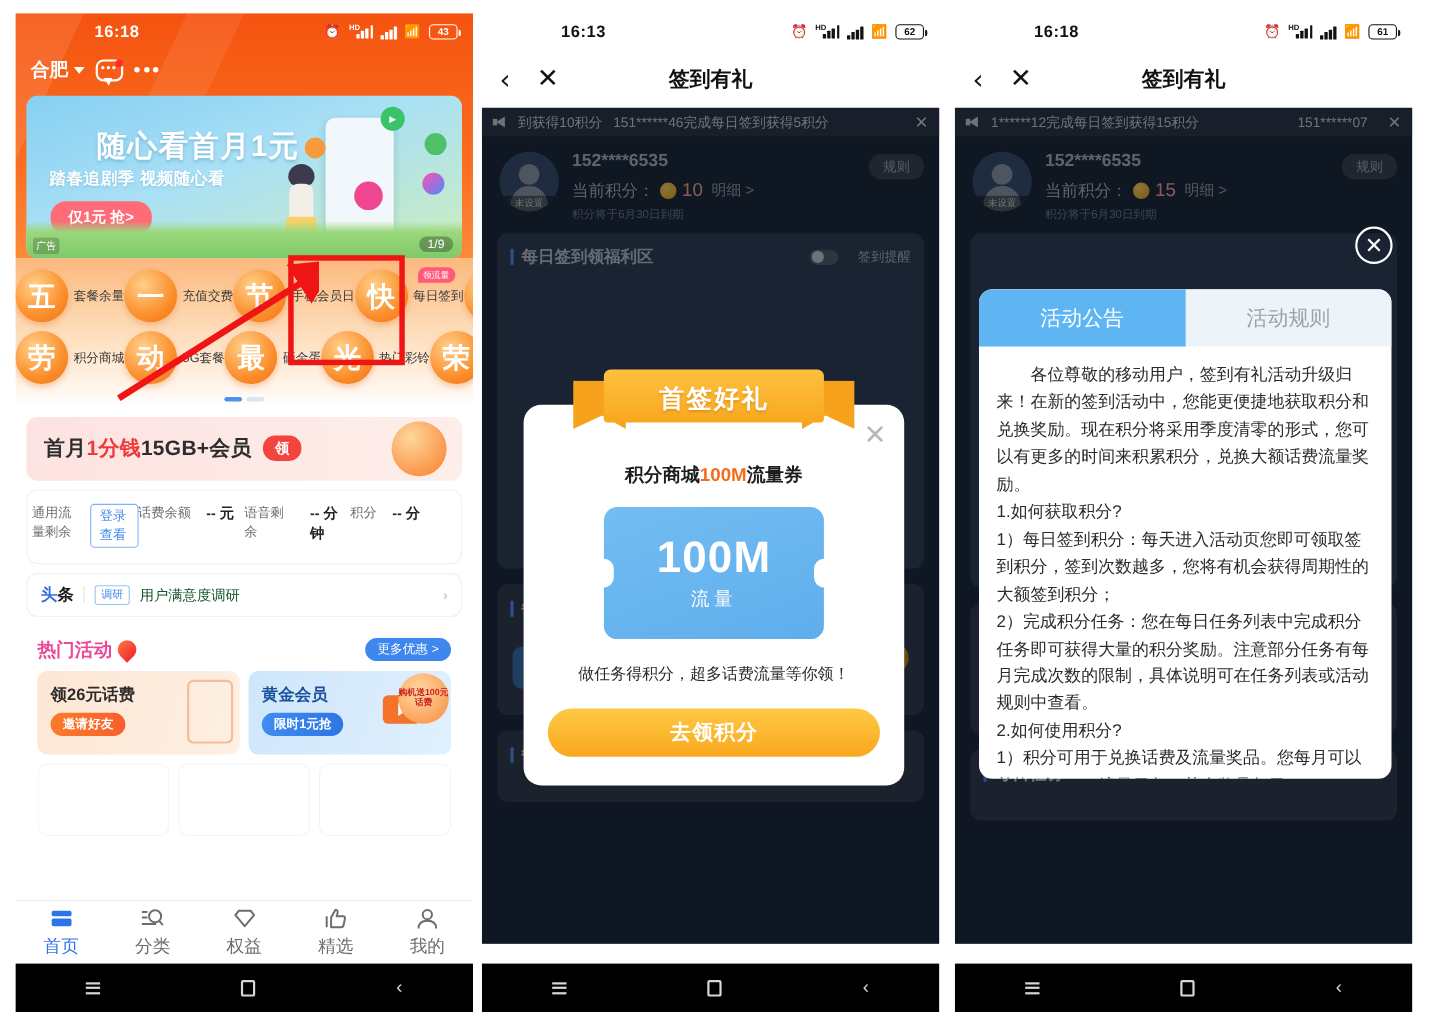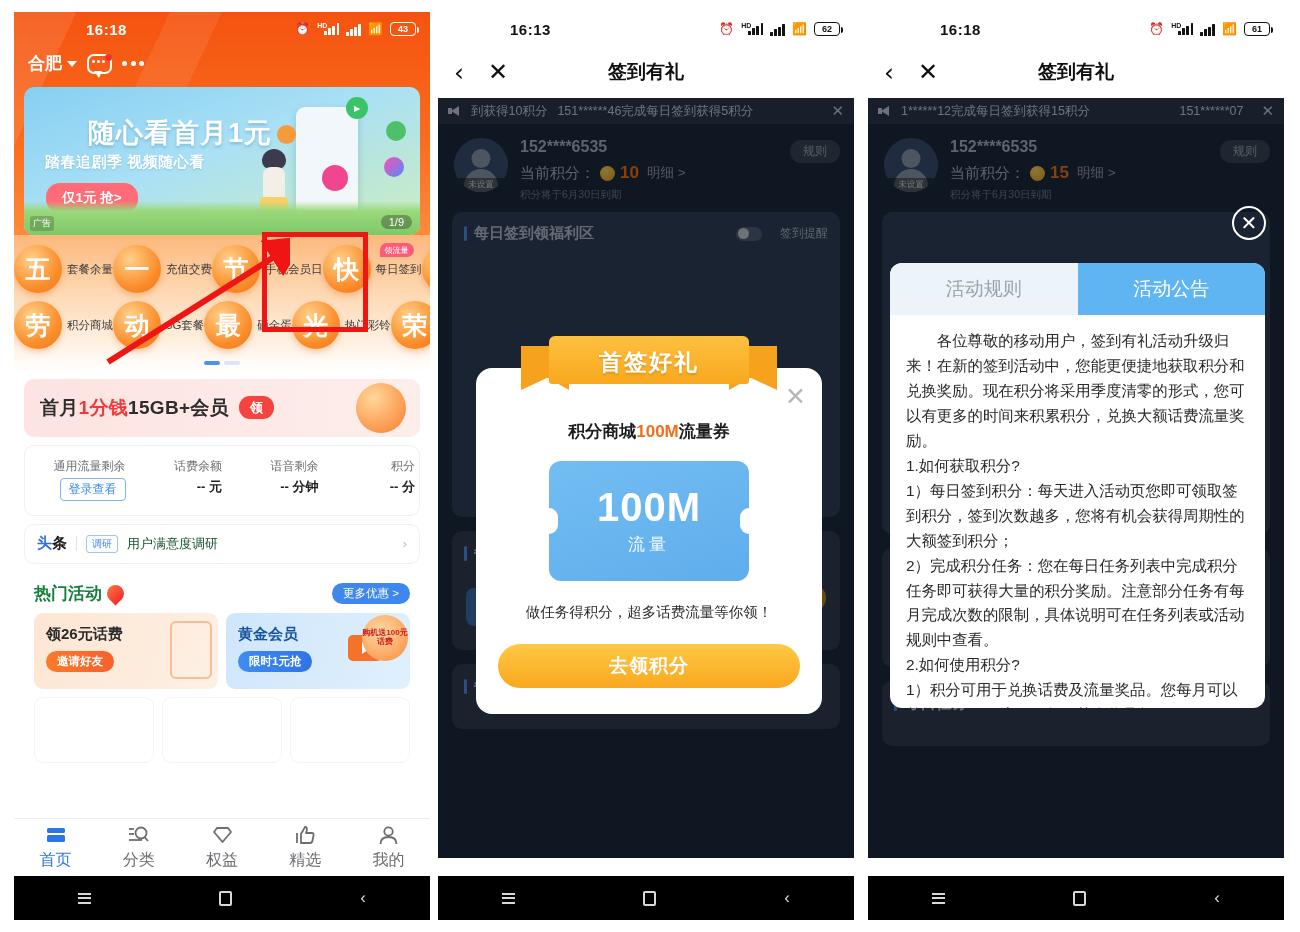--- a/index.html
+++ b/index.html
@@ -83,36 +83,36 @@
   .pagedots i{display:block;width:16px;height:3.5px;border-radius:2px;background:#dbe6f5;}
   .pagedots i.on{background:#4f90f0;}
 
   .p1-promo { margin: 8px 10px 0; height:58px; border-radius:10px; background:linear-gradient(90deg,#fde3e1,#fdeeea); position:relative; display:flex; align-items:center; padding-left:16px;}
   .pm-txt { font-size:19px; font-weight:bold; color:#2d2d2d; letter-spacing:.3px;}
   .pm-txt em { color:#ef3a3a; font-style:normal;}
   .pm-get { margin-left:10px; background:#f4443f; color:#fff; font-size:13px; font-weight:bold; border-radius:11px; padding:2.5px 11px;}
   .pm-ball{position:absolute;right:14px;top:4px;width:50px;height:50px;border-radius:50%;background:radial-gradient(circle at 35% 30%,#ffd79a,#f97c2c);}
 
   .p1-stats { margin:8px 10px 0; background:#fff; border:1px solid #f0f0f2; border-radius:10px; display:flex; padding:12px 4px 14px;}
-  .st { flex:1; display:flex; flex-direction:column; align-items:flex-end; gap:3px;}
+  .st { flex:1; display:flex; align-items:flex-start; gap:14px;}
   .st-l { font-size:12px; color:#6d6d73;}
   .st-v { font-size:13px; color:#222; font-weight:bold;}
   .st-btn { border:1px solid #7fb2f5; color:#3e87ef; font-size:12px; border-radius:4px; padding:2px 8px;}
 
   .p1-news { margin:8px 10px 0; background:#fff; border:1px solid #f1f1f3; border-radius:10px; height:40px; display:flex; align-items:center; padding:0 12px; gap:9px;}
   .nw-tag { font-size:15px; font-weight:bold; color:#1b1b1b;}
   .nw-tag em{color:#2f6fe0;font-style:normal;}
   .nw-div { width:1px;height:15px;background:#e2e2e6;}
   .nw-pill { border:1px solid #9cc3f5; color:#3e87ef; font-size:10px; border-radius:3px; padding:1px 5px;}
   .nw-txt { font-size:13px;color:#14532d; flex:1;}
   .chev { color:#bbb; font-size:13px;}
 
   .p1-acts { margin:8px 10px 0; background:#fff; border-radius:10px; padding:10px 10px 0;}
   .ac-head { display:flex; align-items:center; justify-content:space-between; margin-bottom:8px;}
-  .ac-title{font-size:17px;font-weight:bold;color:#15803d;display:flex;align-items:center;gap:5px;}
+  .ac-title{font-size:17px;font-weight:bold;color:#ec4899;display:flex;align-items:center;gap:5px;}
   .flame{width:17px;height:17px;border-radius:50% 50% 50% 0;background:linear-gradient(#ff6a3d,#f22f2f);transform:rotate(-45deg);}
   .ac-more{background:#3e87ef;color:#fff;font-size:11.5px;border-radius:11px;padding:3px 11px;}
   .ac-cards{display:flex;gap:8px;}
   .ac-c{flex:1;height:76px;border-radius:9px;position:relative;padding:12px 0 0 12px;overflow:hidden;}
   .ac-c1{background:linear-gradient(110deg,#fde6d3,#fdf0e4);}
   .ac-c2{background:linear-gradient(110deg,#cfe6fb,#e0f0fd);}
   .ac-c .t{font-size:15px;font-weight:bold;color:#2b2b2b;}
   .ac-c2 .t{color:#17529c;}
   .ac-c .b{margin-top:7px;display:inline-block;color:#fff;font-size:11.5px;font-weight:bold;border-radius:11px;padding:3px 11px;}
   .ac-c1 .b{background:linear-gradient(90deg,#fa7b2b,#f95f2b);}
@@ -144,21 +144,21 @@
   .mq-x { margin-left:auto; font-size:15px; color:#c9d2de;}
 
   .profile { display:flex; align-items:flex-start; gap:12px; padding:14px 16px 10px; position:relative;}
   .avatar { width:54px;height:54px;border-radius:50%;background:#3a5073;position:relative;overflow:hidden;flex:none;}
   .avatar .hd2{position:absolute;left:50%;top:11px;transform:translateX(-50%);width:19px;height:19px;border-radius:50%;background:#8d9bb0;}
   .avatar .bd{position:absolute;left:50%;top:31px;transform:translateX(-50%);width:34px;height:24px;border-radius:17px 17px 0 0;background:#8d9bb0;}
   .avatar .tag{position:absolute;left:0;right:0;bottom:0;background:rgba(0,0,0,.4);color:#cfd6e0;font-size:8.5px;text-align:center;padding:1px 0;}
   .pf-name { color:#aab6c6; font-size:16px; font-weight:bold;}
   .pf-pts { color:#aab6c6; font-size:15px; margin-top:7px; display:flex; align-items:center; gap:5px;}
   .coin { width:15px;height:15px;border-radius:50%;background:radial-gradient(circle at 35% 30%,#ffd86a,#e8a11c);display:inline-block;}
-  .pf-num { color:#f97316; font-weight:bold; font-size:17px;}
+  .pf-num { color:#fca5a5; font-weight:normal; font-size:17px;}
   .pf-det { color:#93a1b3; font-size:13.5px; margin-left:3px;}
   .pf-exp { color:#6f7f93; font-size:10.5px; margin-top:5px;}
   .pf-rule { position:absolute; right:14px; top:16px; background:rgba(255,255,255,.13); color:#9fabbb; font-size:12px; border-radius:11px; padding:3px 13px;}
 
   .card-sign { margin:0 14px; background:#31405a; border-radius:10px; padding:12px 12px 10px; position:relative;}
   .cs-head { display:flex; align-items:center;}
   .cs-bar { width:3px;height:15px;background:#4f90f0;border-radius:2px;margin-right:7px;}
   .cs-title { color:#b9c4d3; font-size:15px; font-weight:bold;}
   .cs-remind { margin-left:auto; color:#aab6c6; font-size:12px; display:flex; align-items:center; gap:18px;text-align:right;}
   .toggle{width:26px;height:14px;border-radius:8px;background:#53617a;display:inline-block;position:relative;}
@@ -690,22 +690,22 @@
           <span class="ts-title">每日任务</span>
         </div>
       </div>
 
       <div class="dim"></div>
 
       <span class="m3-x">✕</span>
 
       <div class="modal3">
         <div class="m3-tabs">
+          <div class="m3-tab on">活动公告</div>
           <div class="m3-tab off">活动规则</div>
-          <div class="m3-tab on">活动公告</div>
         </div>
         <div class="m3-body">
           <p class="ind">各位尊敬的移动用户，签到有礼活动升级归来！在新的签到活动中，您能更便捷地获取积分和兑换奖励。现在积分将采用季度清零的形式，您可以有更多的时间来积累积分，兑换大额话费流量奖励。</p>
           <p>1.如何获取积分?</p>
           <p>1）每日签到积分：每天进入活动页您即可领取签到积分，签到次数越多，您将有机会获得周期性的大额签到积分；</p>
           <p>2）完成积分任务：您在每日任务列表中完成积分任务即可获得大量的积分奖励。注意部分任务有每月完成次数的限制，具体说明可在任务列表或活动规则中查看。</p>
           <p>2.如何使用积分?</p>
           <p>1）积分可用于兑换话费及流量奖品。您每月可以兑换3次100M流量日包，其余奖品每日</p>
         </div>
       </div>

